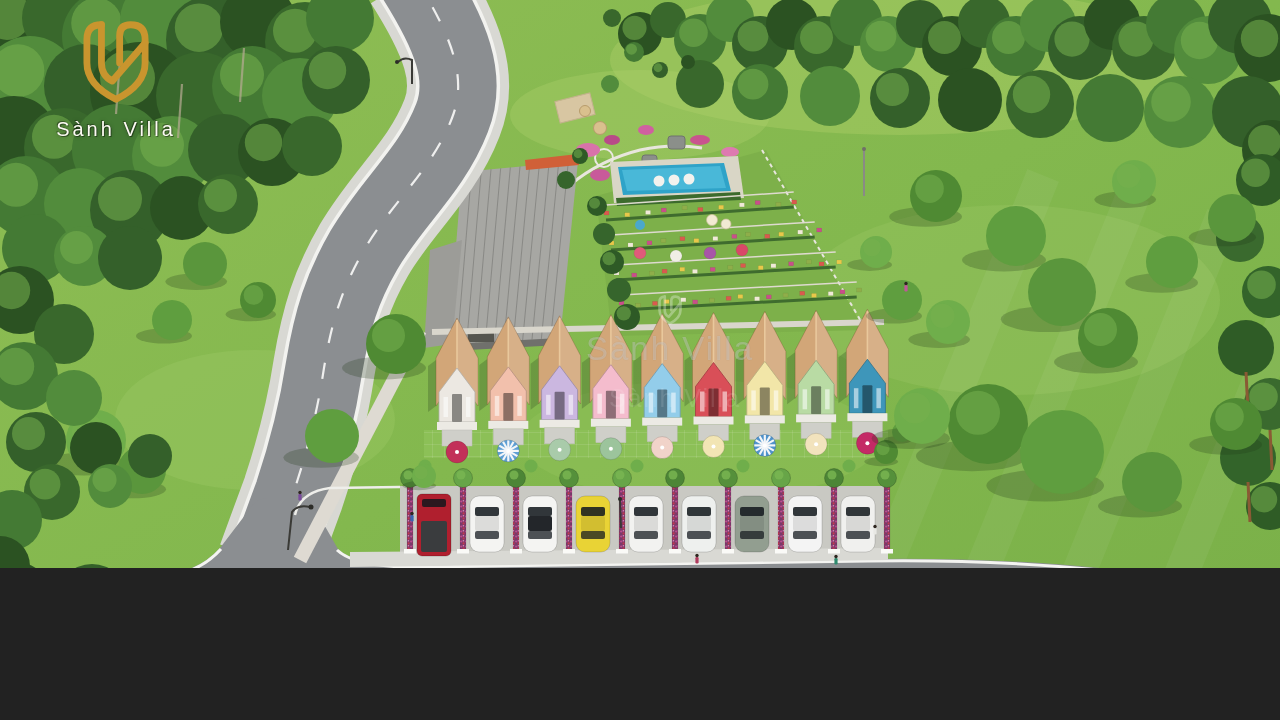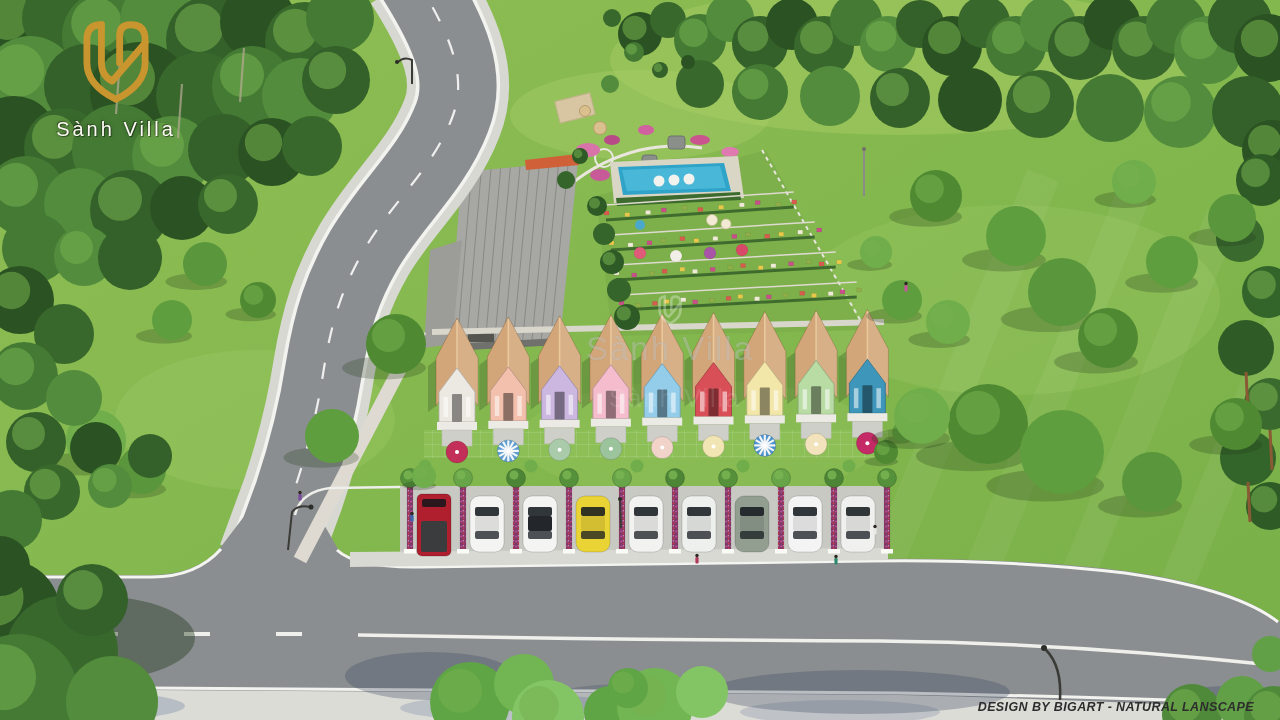--- a/index.html
+++ b/index.html
@@ -1,16 +1,16 @@
 <!DOCTYPE html>
 <html><head>
 <meta charset="utf-8">
 <style>
   html,body{margin:0;padding:0;background:#222;}
-  #stage{position:relative;width:1280px;height:720px;overflow:hidden;
+  #stage{position:relative;width:1280px;height:568px;overflow:hidden;
          font-family:"Liberation Sans",sans-serif;background:#83b84e;}
   #scene{position:absolute;left:0;top:0;}
   .overlay{position:absolute;pointer-events:none;}
   #logo{left:26px;top:12px;width:180px;text-align:center;}
   #logo .brand-text{margin-top:2px;font-size:20px;letter-spacing:3px;color:#fdfbf4;font-weight:400;
     text-shadow:-1px -1px 0 rgba(0,0,0,.35),1px 1px 0 rgba(0,0,0,.4),0 0 4px rgba(0,0,0,.35);}
   #watermark{left:565px;top:292px;width:210px;text-align:center;opacity:.95;}
   #watermark .wm-text{font-size:33px;letter-spacing:2px;color:rgba(255,255,255,.30);
     text-shadow:0 0 1px rgba(70,70,70,.25);}
   #watermark svg{opacity:.33;display:block;margin:0 auto 2px auto;}
@@ -797,14 +797,13 @@
   <svg width="34" height="36" viewBox="0 0 100 110">
     <g fill="none" stroke="#ffffff" stroke-width="8" stroke-linejoin="round" stroke-linecap="round">
       <path d="M34 14 Q18 14 18 30 L18 56 Q18 80 50 96 Q82 80 82 56 L82 30 Q82 14 66 14 Q54 14 54 26 L54 56"></path>
       <path d="M34 14 L34 56 Q34 70 46 76 L82 34"></path>
     </g>
   </svg>
   <div class="wm-text">Sành Villa</div>
 </div>
 <div id="watermark-ghost" class="overlay">Sành Villa</div>
 
-<div id="credit" class="overlay">DESIGN BY BIGART - NATURAL LANSCAPE</div>
 </div>
 
 </body></html>

